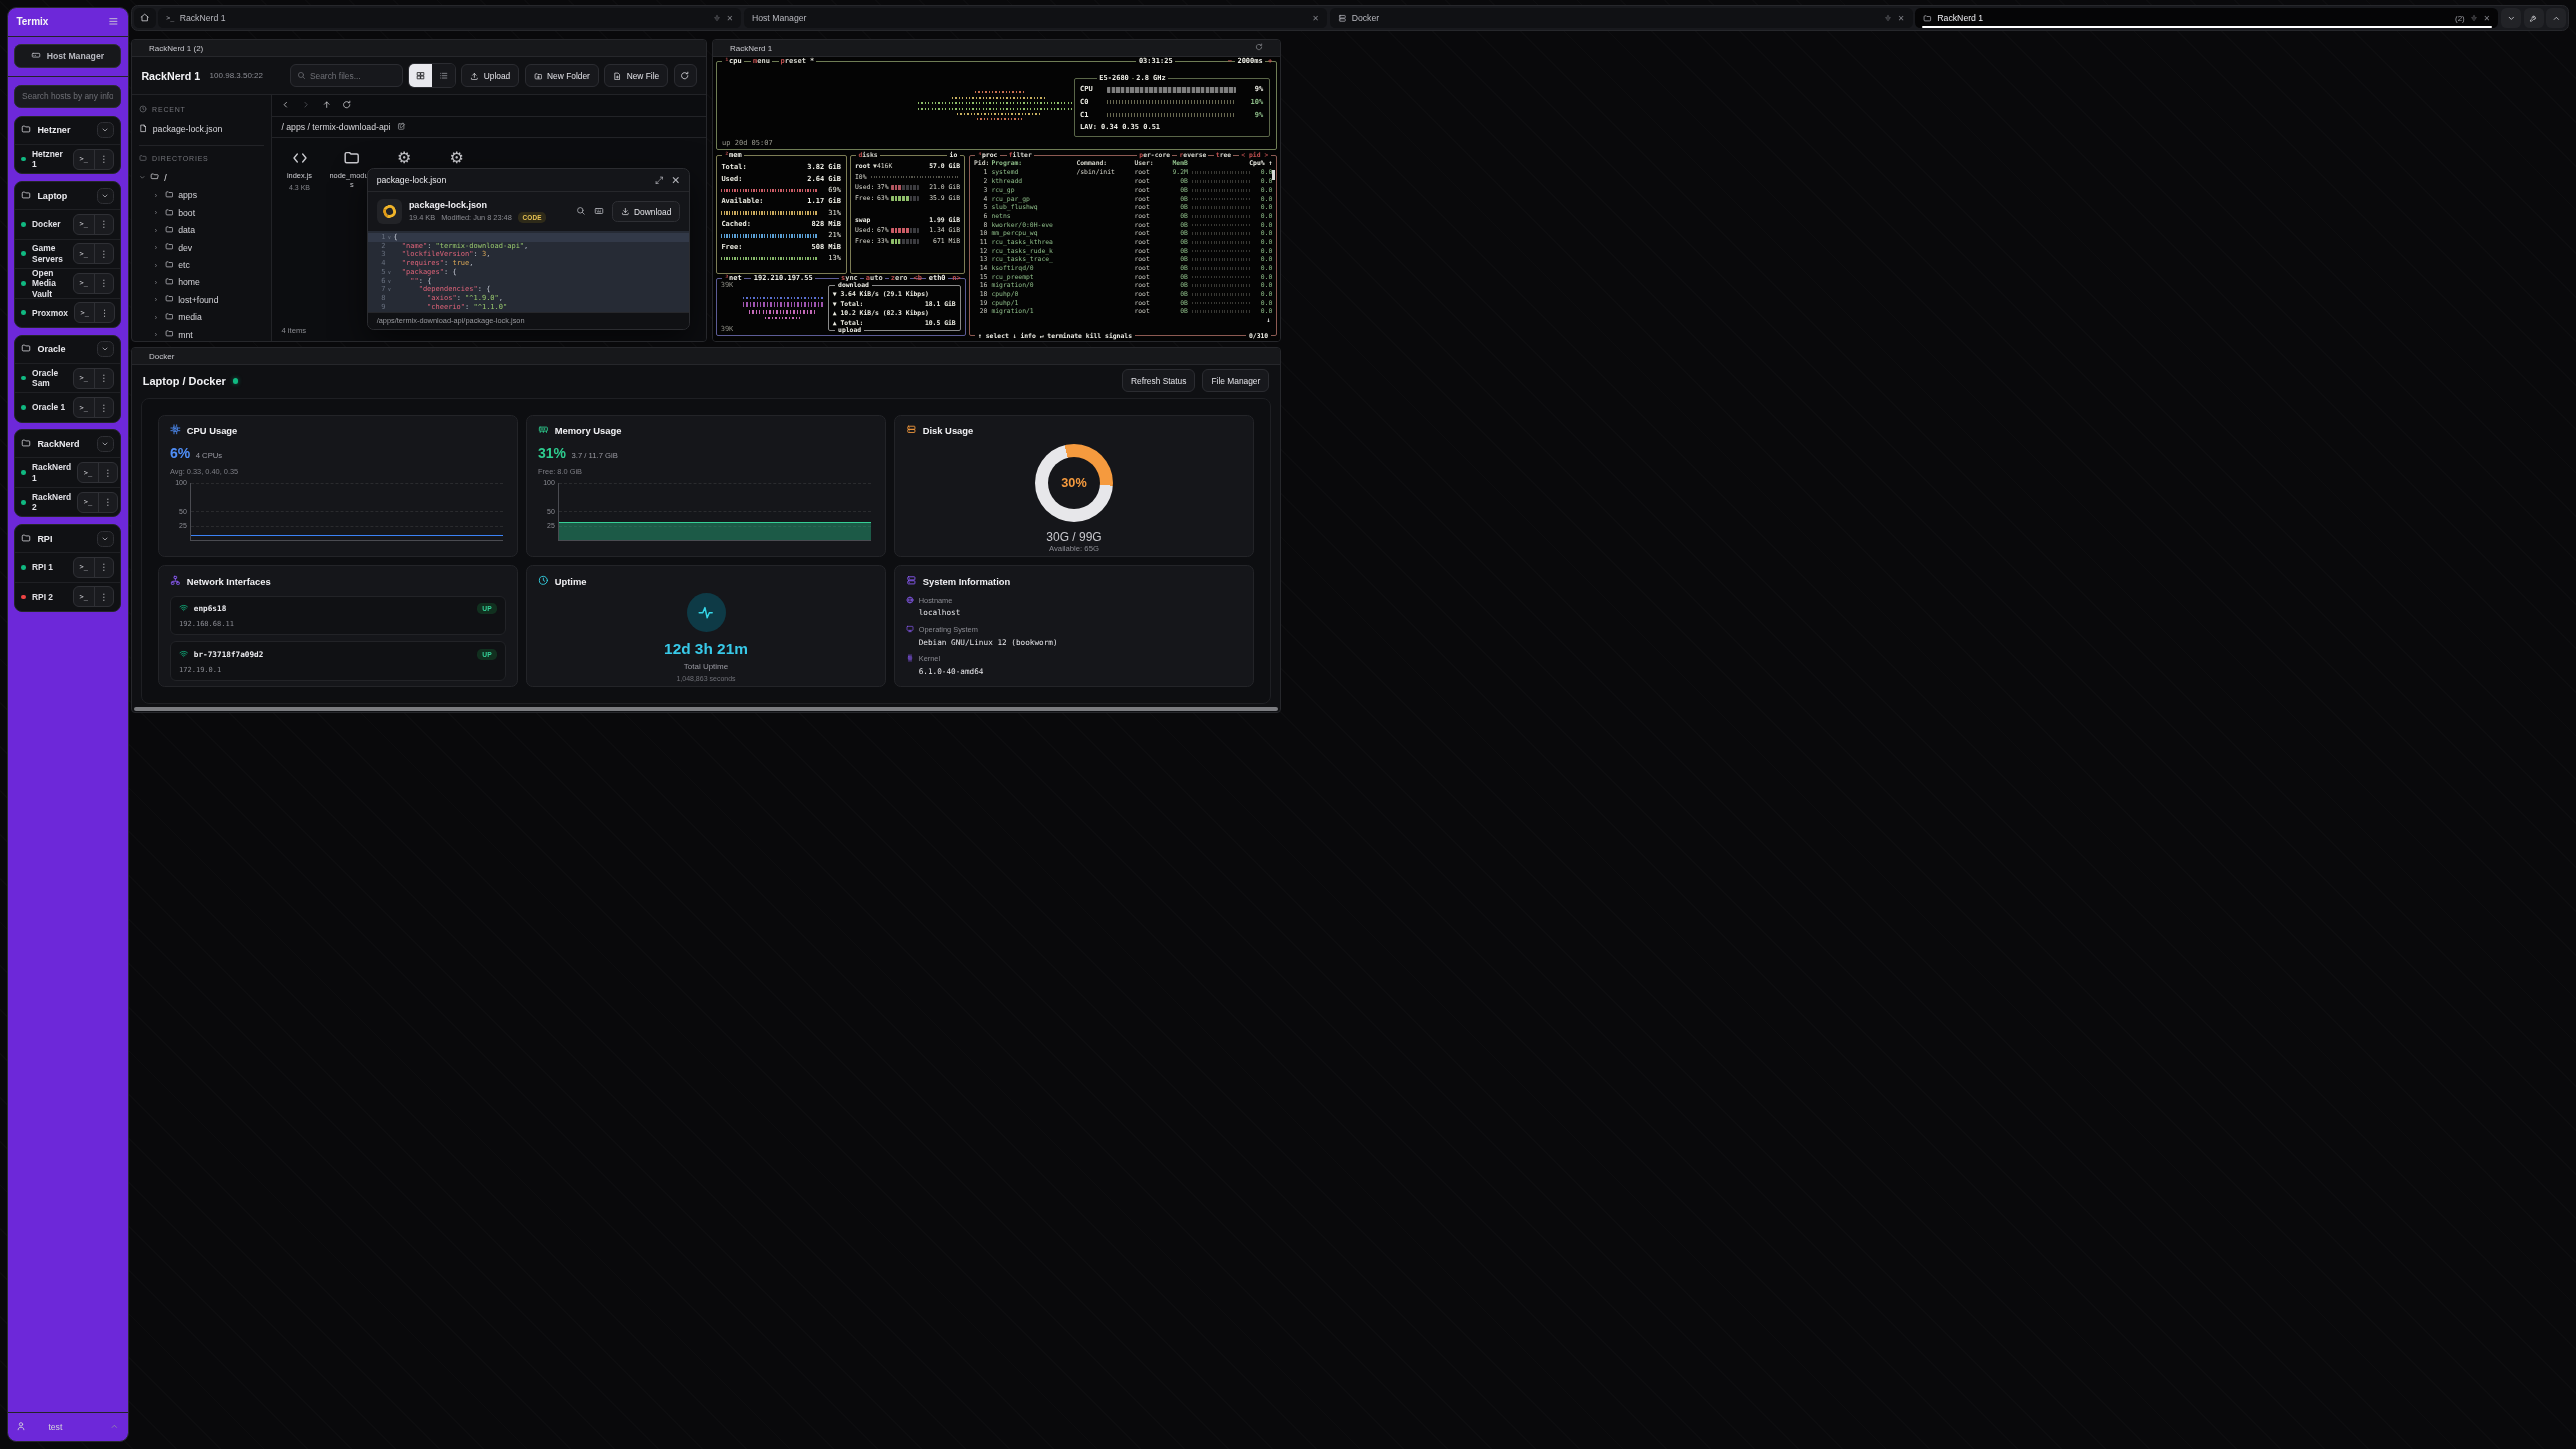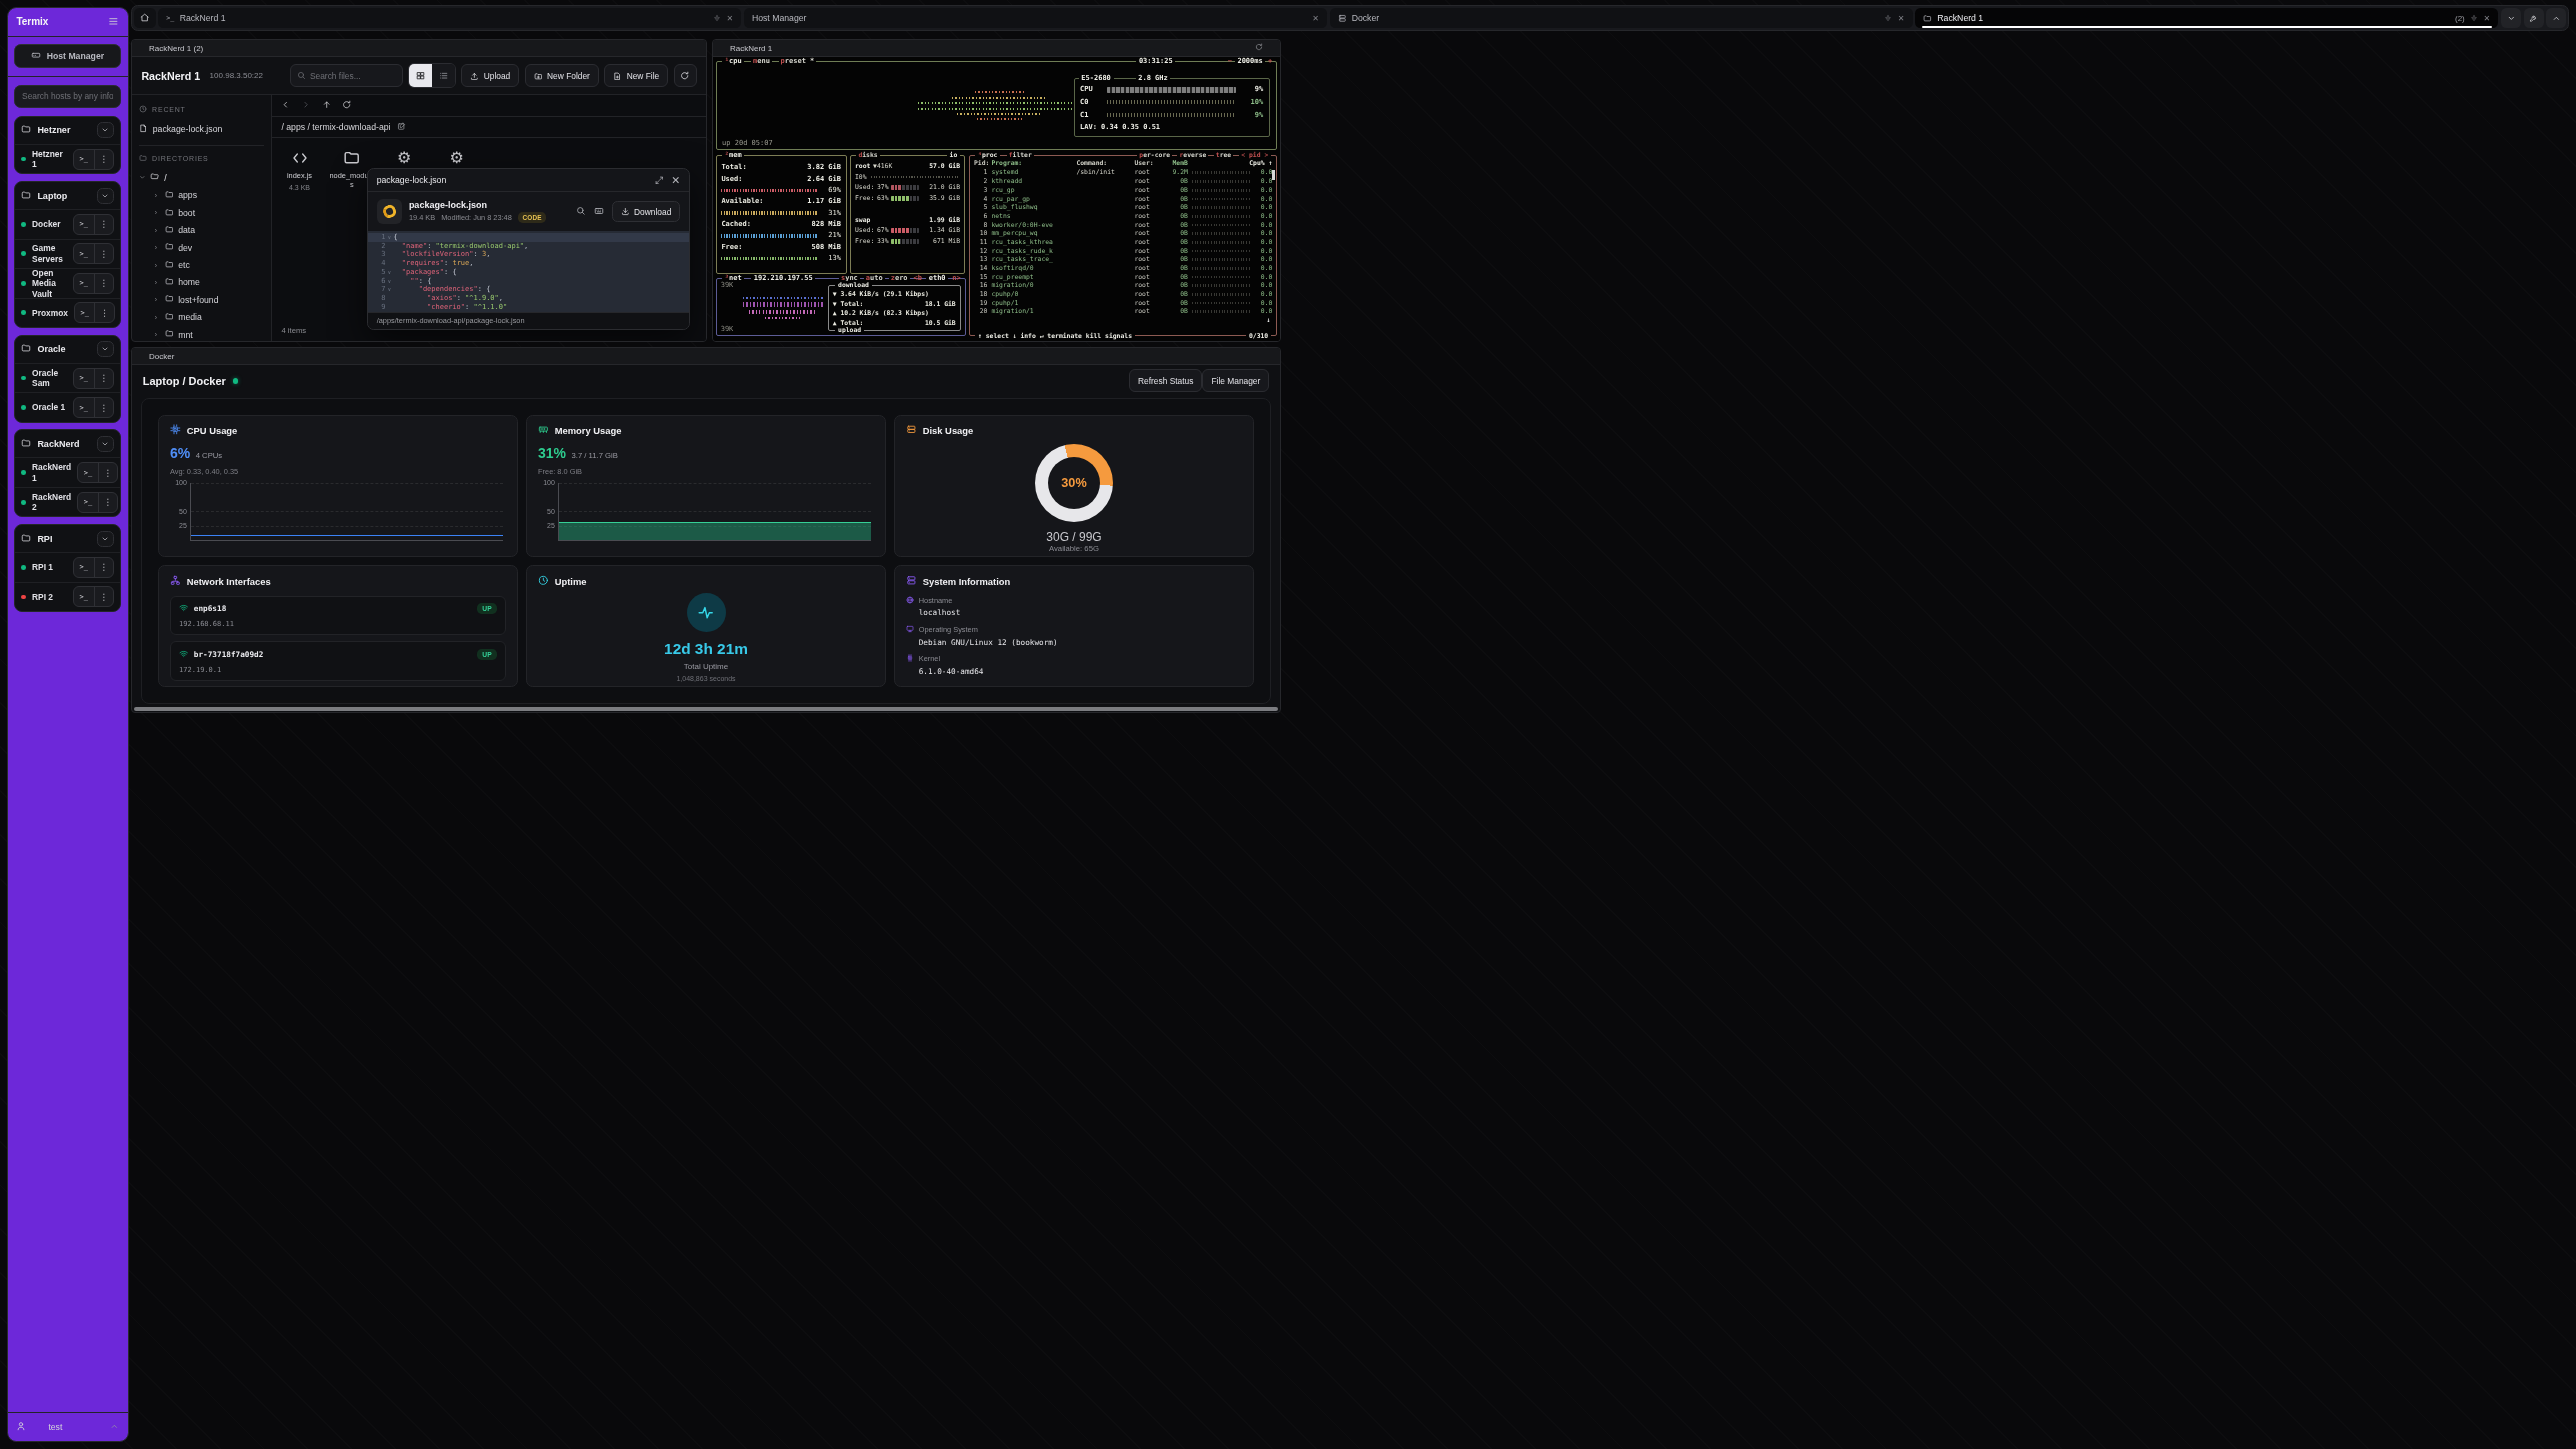--- a/index.html
+++ b/index.html
@@ -122,21 +122,21 @@
   .tmenu { background:#040404; padding:0 2px; color:#d8d8d0; font-weight:bold; display:inline-block; }
   .tmenu::first-letter { color:#c05050; }
   .red { color:#c05050; font-weight:bold; }
   .cpu-box { left:2.7px; top:4px; right:2.7px; height:89px; }
   .cpu-time { position:absolute; top:-5.4px; right:101px; }
   .cpu-ms { position:absolute; top:-5.4px; right:4px; display:flex; gap:2.7px; }
   .cpu-up { position:absolute; left:5.4px; bottom:2px; color:#9a9a90; }
   .cpu-graph { position:absolute; left:36%; width:29%; top:10.7px; bottom:10.7px; display:flex; flex-direction:column; justify-content:center; gap:3.4px; }
   .gr { height:2px; margin:0 auto; background:repeating-linear-gradient(90deg, var(--c) 0 1.3px, transparent 1.3px 3.4px); }
   .cpu-stats { position:absolute; right:6.7px; top:16px; width:196px; height:59px; border:0.7px solid #5a6648; border-radius:2px; background:#040404; padding:4px 5.4px 1.3px; }
-  .cpu-stats .stitle { position:absolute; top:-5.4px; left:4px; display:flex; gap:22px; }
+  .cpu-stats .stitle { position:absolute; top:-5.4px; left:22px; display:flex; gap:2px; }
   .srow { display:flex; align-items:center; gap:4px; height:12.7px; }
   .srow .lbl { font-weight:bold; color:#f0f0e8; width:23px; }
   .meter { flex:1; height:6px; background:repeating-linear-gradient(90deg,#7e7e7e 0 3.4px,#222 3.4px 4.7px); border-radius:0.7px; }
   .trail { flex:1; height:4px; background:repeating-linear-gradient(90deg,#8a8a6a 0 1px,transparent 1px 3px); opacity:.75; }
   .pct { width:23px; text-align:right; font-weight:bold; color:#f0f0e8; }
   .pct.g { color:#8fbf8a; }
   .mem-box { left:2.7px; top:98px; width:131px; height:119px; border-color:#7d7d55; }
   .mrow { display:flex; justify-content:space-between; padding:0 4.7px; height:11.4px; align-items:center; }
   .mrow .l { font-weight:bold; color:#ececE2; }
   .mrow .v { font-weight:bold; color:#f0f0e8; }
@@ -173,21 +173,21 @@
   .net-stats { position:absolute; right:4px; top:5.4px; width:133px; height:46px; border:0.7px solid #8a8a8a; border-radius:2px; background:#040404; font-size:6.4px; padding:2.7px 4px; }
   .net-stats .t1 { position:absolute; top:-4.7px; left:6.7px; }
   .net-stats .t2 { position:absolute; bottom:-4.7px; left:6.7px; }
   .nsrow { display:flex; justify-content:space-between; height:9.4px; color:#ececE2; font-weight:bold; }
 
   
   .docker-panel { left:131px; top:347px; width:1150px; height:366px; }
   .dk-header { height:31px; display:flex; align-items:center; padding:0 10.7px; gap:6.7px; }
   .dk-title { font-size:11px; font-weight:bold; color:#f2f2f5; }
   .dk-dot { width:5.4px; height:5.4px; border-radius:50%; background:#10b981; box-shadow:0 0 4px #10b98188; }
-  .dk-actions { margin-left:auto; display:flex; gap:0; }
+  .dk-actions { margin-left:auto; display:flex; gap:7px; }
   .cards-wrap { margin:1.3px 9.4px 0; background:#0d0e11; border:0.7px solid #1e1f23; border-radius:8px; padding:16px; display:grid; grid-template-columns:1fr 1fr 1fr; grid-template-rows:142px 122px; gap:8.7px; }
   .card { background:#15161a; border:0.7px solid #232428; border-radius:6.7px; padding:8.7px 10.7px; overflow:hidden; position:relative; }
   .card-head { display:flex; align-items:center; gap:6px; font-size:9.4px; font-weight:600; color:#f0f0f3; }
   .val-row { display:flex; align-items:baseline; gap:5.4px; margin-top:8px; }
   .big-val { font-size:14px; font-weight:bold; }
   .big-val.blue { color:#4f8ef7; } .big-val.green { color:#2ecc8f; }
   .val-sub { font-size:7.7px; color:#9a9aa2; }
   .avg { font-size:7.4px; color:#7e7f86; margin-top:6px; }
   .chart { position:relative; height:58px; margin:6.7px 2.7px 0 20px; border-left:1px solid #4a4b51; border-bottom:1px solid #4a4b51; }
   .ytick { position:absolute; left:-19px; width:14.8px; text-align:right; font-size:7px; color:#8b8c93; }

